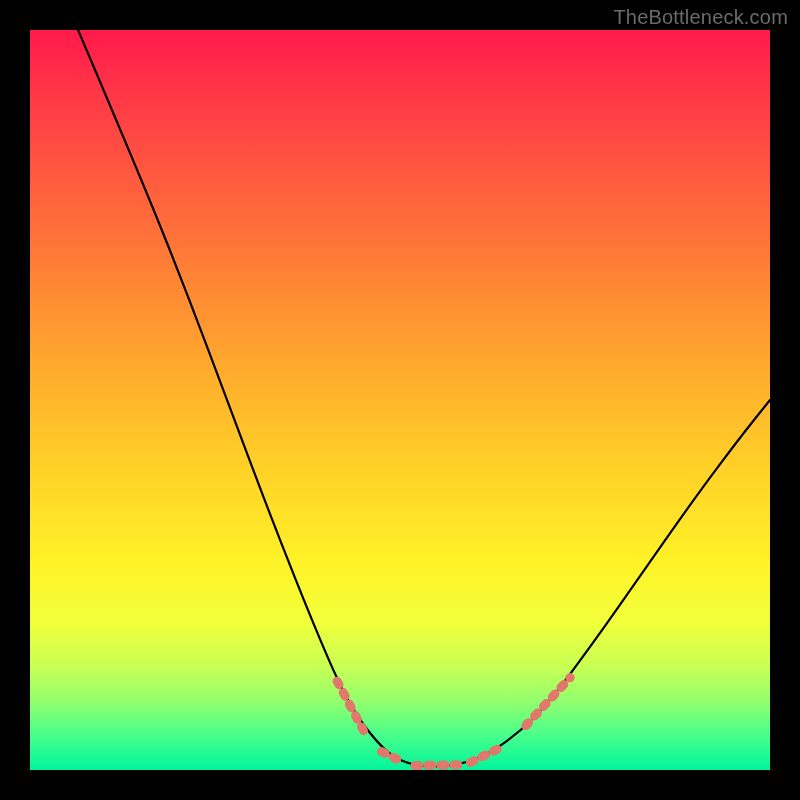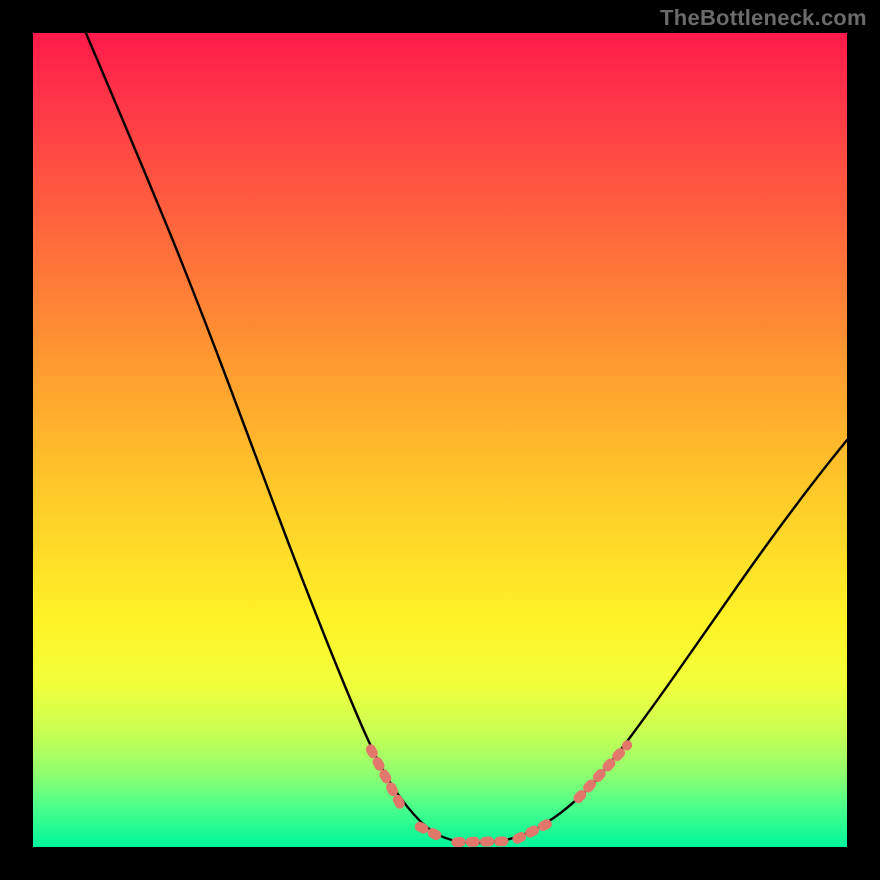--- a/index.html
+++ b/index.html
@@ -37,21 +37,21 @@
       #8fff6f 91%,
       #4dff8a 95%,
       #00f59b 100%);
   }
   .watermark {
     position: absolute;
     top: 6px;
     right: 12px;
     font-family: Arial, Helvetica, sans-serif;
     font-size: 20px;
-    font-weight: bold;
+    font-weight: normal;
     color: #6b6b6b;
     letter-spacing: 0.2px;
   }
   svg.curve {
     position: absolute;
     left: 0;
     top: 0;
     width: 740px;
     height: 740px;
   }

